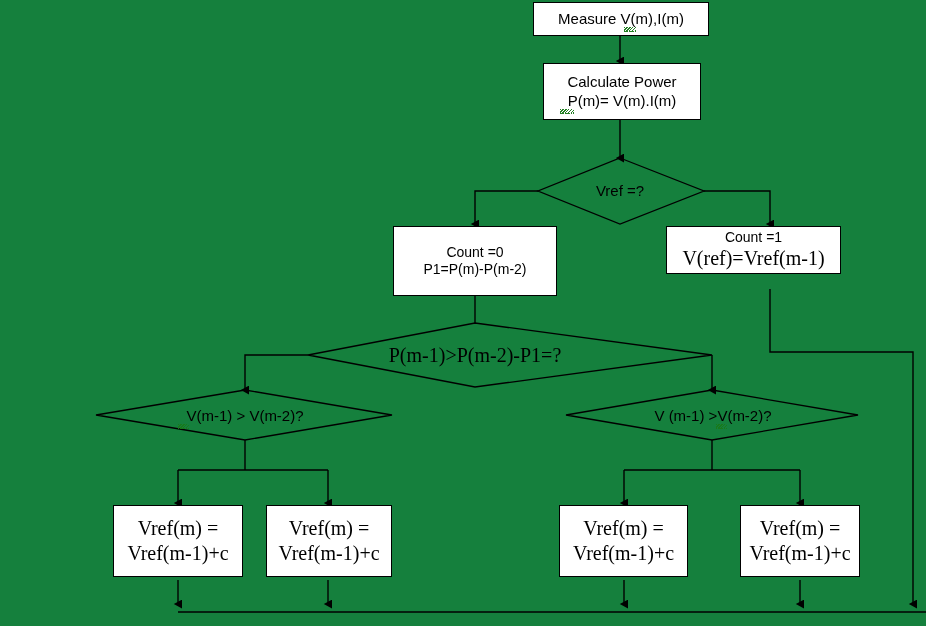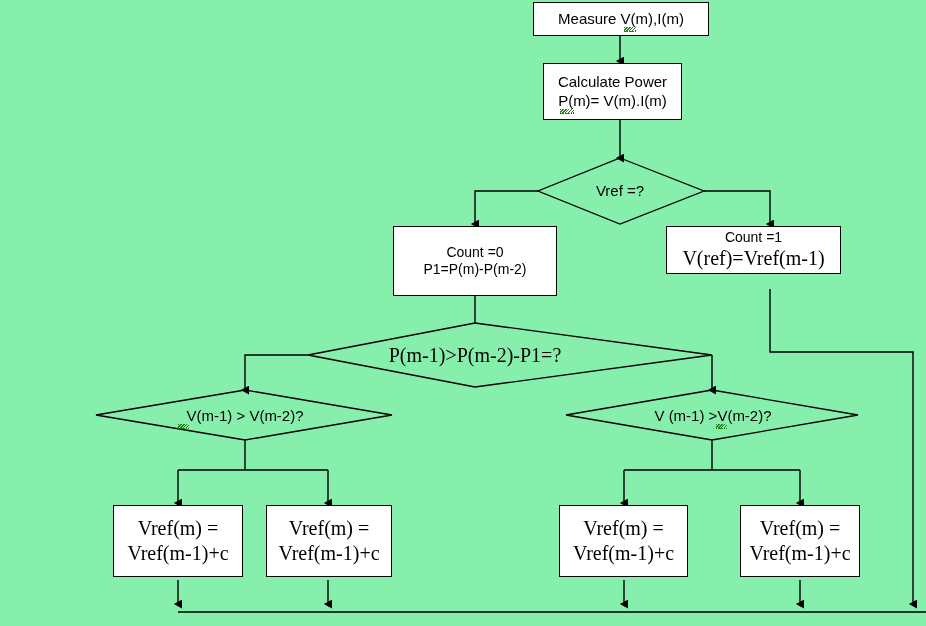--- a/index.html
+++ b/index.html
@@ -4,21 +4,21 @@
 <style>
   html, body {
     margin: 0;
     padding: 0;
     background: #ffffff;
   }
   #canvas {
     position: relative;
     width: 926px;
     height: 626px;
-    background: #86efac;
+    background: #15803d;
     overflow: hidden;
     font-family: "Liberation Sans", sans-serif;
   }
   svg.wires {
     position: absolute;
     left: 0;
     top: 0;
     width: 926px;
     height: 626px;
     pointer-events: none;
@@ -113,21 +113,21 @@
       <path d="M245,390 L392,415 L245,440 L96,415 Z" stroke-width="1.3"></path>
       <path d="M712,390 L858,415 L712,440 L566,415 Z" stroke-width="1.3"></path>
     </g>
   </svg>
 
   <div class="node rect" style="left:533px; top:2px; width:176px; height:34px;">
     <span class="line sans fs15">Measure V(m),I(m)</span>
     <span class="squiggle" style="left:90px; top:24px; width:12px;"></span>
   </div>
 
-  <div class="node rect" style="left:543px; top:63px; width:139px; height:57px;">
+  <div class="node rect" style="left:543px; top:63px; width:158px; height:57px;">
     <span class="line sans fs15">Calculate Power</span>
     <span class="line sans fs15">P(m)= V(m).I(m)</span>
     <span class="squiggle" style="left:16px; top:45px; width:14px;"></span>
   </div>
 
   <div class="node rect" style="left:393px; top:226px; width:164px; height:70px;">
     <span class="line sans fs14">Count =0</span>
     <span class="line sans fs14">P1=P(m)-P(m-2)</span>
   </div>
 

